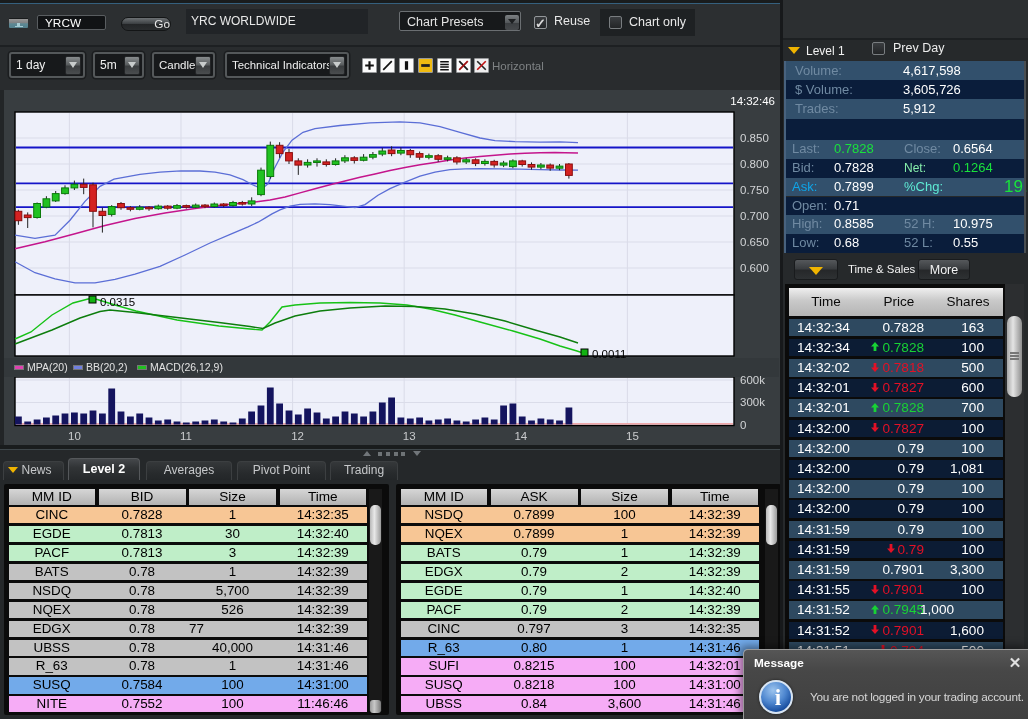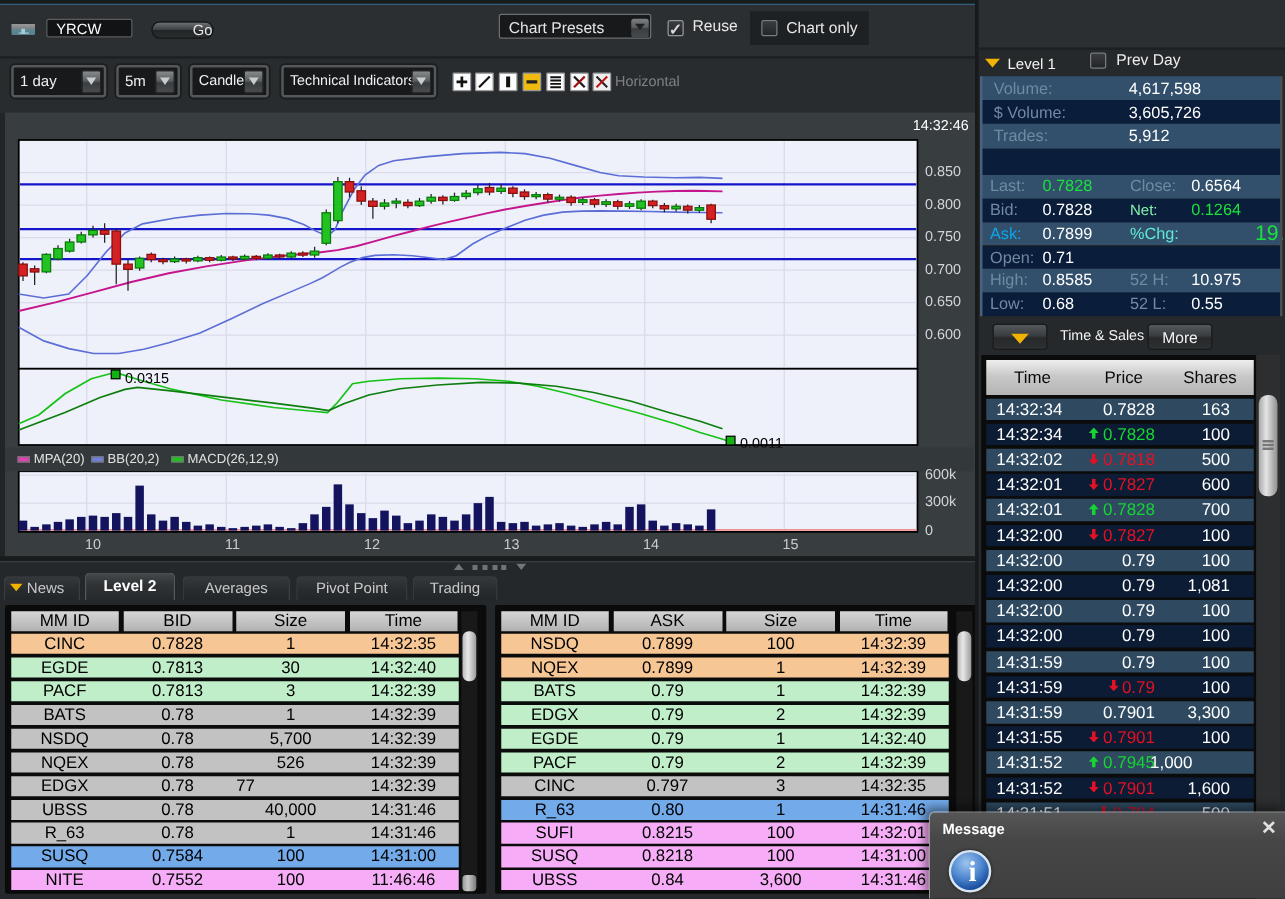--- a/index.html
+++ b/index.html
@@ -8,20 +8,21 @@
 <body>
 <div id="page">
 <div style="position:absolute;left:0;top:0;width:1028px;height:4px;background:#191c1d"></div>
     <div style="position:absolute;left:0;top:3px;width:1028px;height:1px;background:#35607e"></div>
     <div style="position:absolute;left:0;top:4px;width:1028px;height:41px;background:#2c2f31"></div>
     <div style="position:absolute;left:9px;top:18px;width:18.5px;height:9.5px;background:linear-gradient(#999999,#7e8183 45%,#5d8995 52%,#54808c);border-top:1.5px solid #191b1c;border-radius:1px"></div>
     <div style="position:absolute;left:17px;top:22.5px;width:2.5px;height:4px;background:#a6ccd4"></div>
     <div style="position:absolute;left:14.5px;top:25.5px;width:8px;height:1.8px;background:#a6ccd4"></div>
     <div style="position:absolute;left:37px;top:15px;width:69px;height:15px;background:#111315;border:1.5px solid #595d60;border-radius:2px;color:#fff;font-size:11.8px;line-height:15px;padding-left:7px">YRCW</div>
     <div style="position:absolute;left:121px;top:17px;width:50px;height:13.5px;background:linear-gradient(#6d7174,#3c4043 48%,#232527 52%,#2a2d2f);border:1px solid #131516;border-radius:8px;color:#e8e8e8;font-size:11.8px;line-height:13px;text-align:right">Go</div>
+    <div style="position:absolute;left:186px;top:9px;width:182px;height:25px;background:#212427;color:#e8e8e8;font-size:12px;line-height:25px;padding-left:5px">YRC WORLDWIDE</div>
     <div style="position:absolute;left:399px;top:11px;width:122px;height:20px;background:#17191b;border:1.5px solid #6b6f72;border-radius:2px"></div>
     <div style="position:absolute;left:407px;top:11px;width:90px;height:23px;color:#e4e4e4;font-size:12.5px;line-height:23px">Chart Presets</div>
     <div style="position:absolute;left:505px;top:14.5px;width:14px;height:15px;background:linear-gradient(#7c8083,#55595c 50%,#3b3e41 52%,#46494c);border-radius:2px"></div>
     <div style="position:absolute;left:508px;top:19px;width:0;height:0;border-left:4px solid transparent;border-right:4px solid transparent;border-top:5px solid #1d1f21"></div>
     <div style="position:absolute;left:534px;top:16px;width:13px;height:13px;background:linear-gradient(#3a3d40,#232527);border:1.5px solid #93979a;border-radius:2px;color:#d9d9d9;font-size:13px;line-height:13px;text-align:center;font-weight:bold">✓</div>
     <div style="position:absolute;left:554px;top:11px;width:60px;height:20px;color:#e8e8e8;font-size:12.5px;line-height:20px">Reuse</div>
     <div style="position:absolute;left:600px;top:9px;width:95px;height:27px;background:#1e2123"></div>
     <div style="position:absolute;left:609px;top:16px;width:13px;height:13px;background:linear-gradient(#3a3d40,#232527);border:1.5px solid #797d80;border-radius:2px"></div>
     <div style="position:absolute;left:629px;top:12px;width:64px;height:20px;color:#e8e8e8;font-size:12.5px;line-height:20px">Chart only</div>
     <div style="position:absolute;left:0;top:45px;width:785px;height:2px;background:#1d2022"></div>
@@ -623,12 +624,13 @@
     <div style="position:absolute;left:1005px;top:284px;width:19px;height:435px;background:#2c2e30"></div>
     <div style="position:absolute;left:1007px;top:316px;width:15px;height:81px;background:linear-gradient(90deg,#a8a8a8,#e4e4e4 40%,#8e8e8e);border-radius:7px"></div>
     <div style="position:absolute;left:1010px;top:352px;width:9px;height:1.5px;background:#777"></div>
     <div style="position:absolute;left:1010px;top:355px;width:9px;height:1.5px;background:#777"></div>
     <div style="position:absolute;left:1010px;top:358px;width:9px;height:1.5px;background:#777"></div>
     <div style="position:absolute;left:743px;top:649px;width:285px;height:70px;background:linear-gradient(#565656,#474747 30%,#3f3f3f);border:1px solid #9a9a9a;border-right:none;border-bottom:none;border-radius:5px 0 0 0;box-shadow:-3px -3px 8px rgba(0,0,0,0.45)"></div>
     <div style="position:absolute;left:754px;top:655px;width:100px;height:16px;color:#fff;font-weight:bold;font-size:11.8px;line-height:16px">Message</div>
     <div style="position:absolute;left:1006px;top:654px;width:18px;height:18px;color:#e0e0e0;font-weight:bold;font-size:15px;line-height:18px;text-align:center">✕</div>
     <div style="position:absolute;left:759px;top:680px;width:34px;height:34px;border-radius:50%;background:radial-gradient(circle at 40% 28%,#9cc4ee,#4d86cf 45%,#1a4fa0 75%,#123c7e);border:2px solid #d7e4f2;box-shadow:0 0 3px rgba(0,0,0,.6)"></div>
     <div style="position:absolute;left:759px;top:683px;width:38px;height:30px;color:#fff;font-size:23px;line-height:30px;text-align:center;font-family:'Liberation Serif',serif;font-weight:bold">i</div>
+    <div style="position:absolute;left:810px;top:689px;width:218px;height:16px;color:#d6d6d6;font-size:11.8px;line-height:16px;white-space:nowrap;letter-spacing:-0.25px">You are not logged in your trading account.</div>
 </div>
 </body></html>

